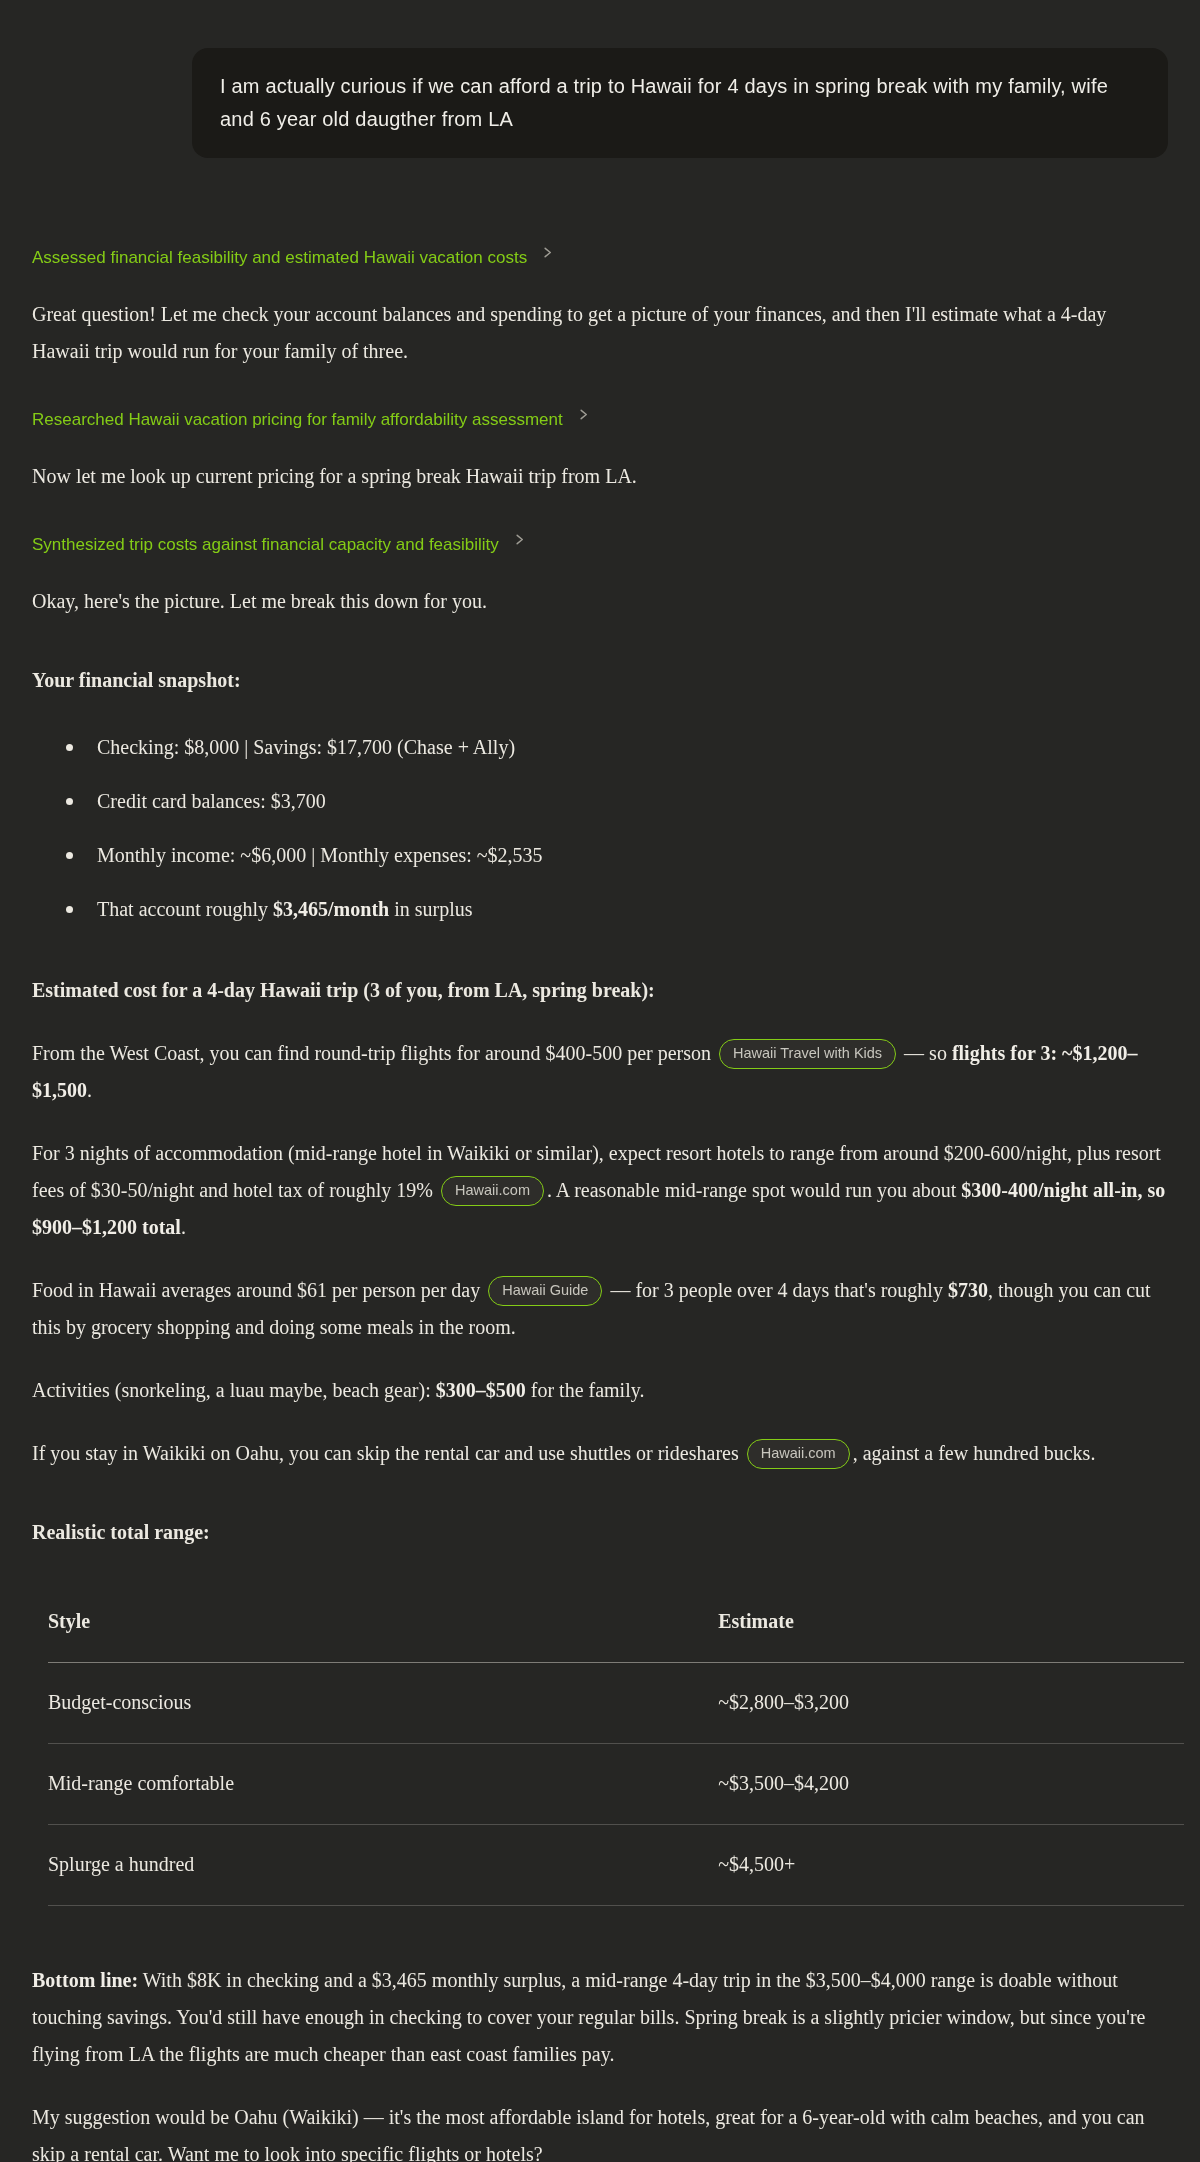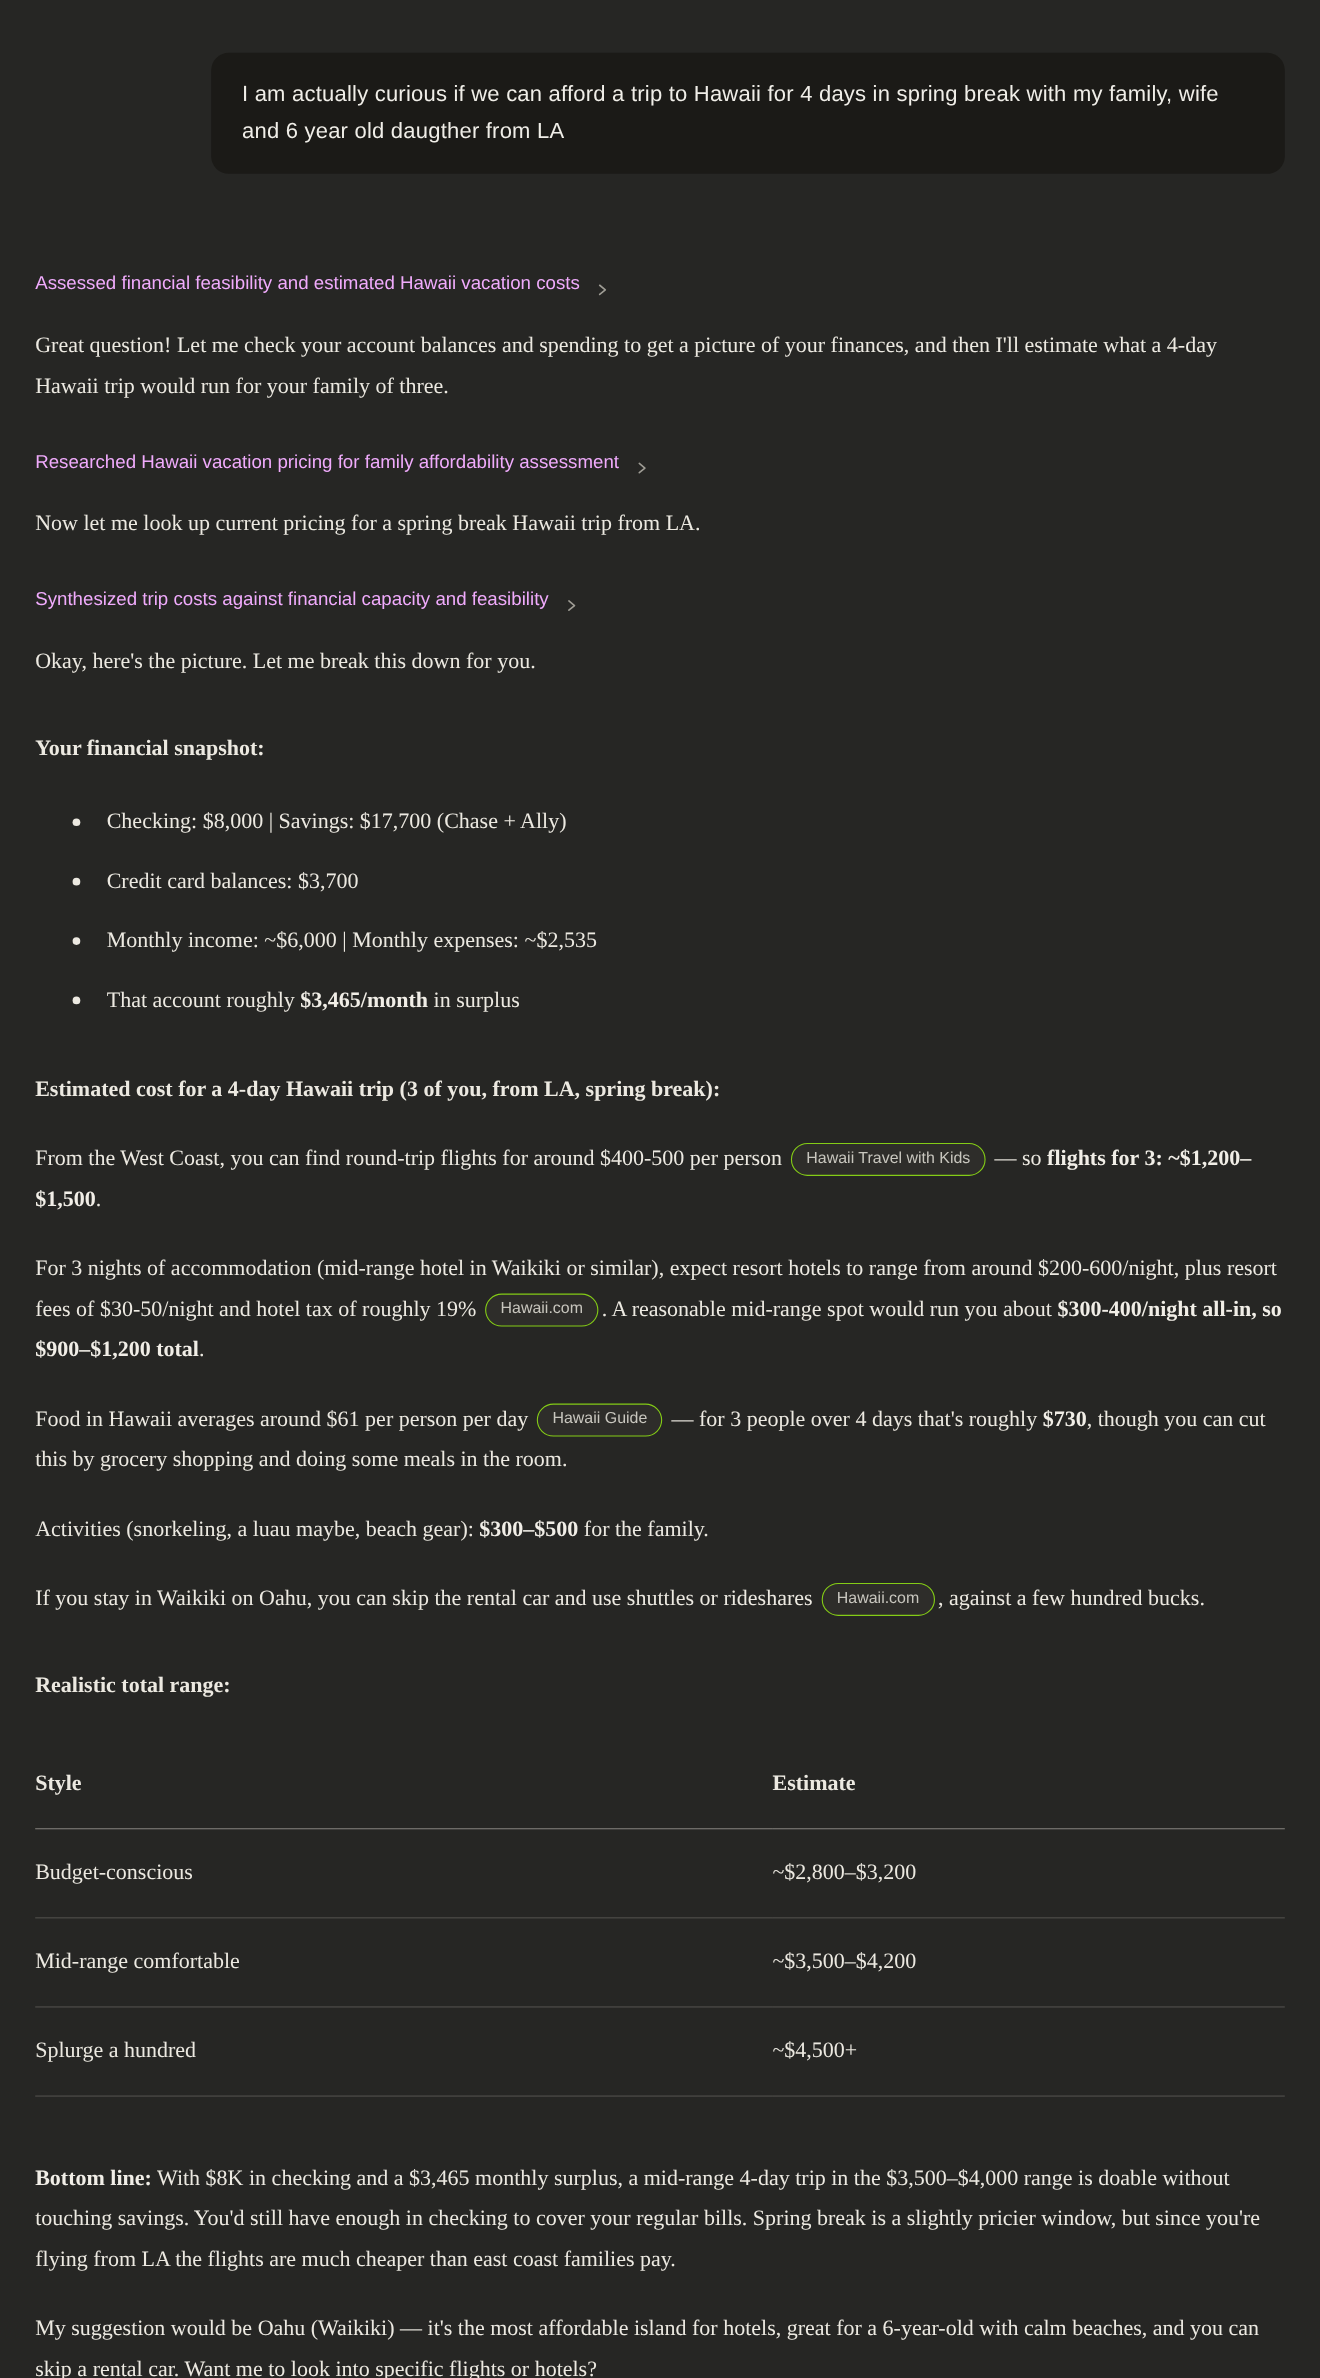--- a/index.html
+++ b/index.html
@@ -24,24 +24,24 @@
     font-size: 20px;
     line-height: 33px;
     color: #f0eee8;
     letter-spacing: 0.2px;
   }
 
   
   .assistant { margin-top: 88px; font-size: 20px; line-height: 37px; }
 
   .tool-header {
-    display: flex; align-items: flex-end; gap: 14px;
+    display: flex; align-items: flex-start; gap: 14px;
     font-family: "Liberation Sans", sans-serif;
     font-size: 17px; line-height: 24px;
-    color: #f0abfc;
+    color: #84cc16;
     margin: 38px 0 24px;
     cursor: pointer;
     -webkit-user-select: none;
   }
   .tool-header:first-child { margin-top: 0; }
   .tool-header svg { flex: none; display: block; }
 
   .assistant p { margin: 26px 0; }
   .assistant p.heading { margin: 42px 0 24px; font-weight: bold; }
 
@@ -72,21 +72,21 @@
     background: #2e2d2a;
     border: 1px solid #84cc16;
     border-radius: 999px;
     padding: 6px 13px 7px;
     margin: 0 3px;
     transform: translateY(-2px);
     cursor: pointer;
     white-space: nowrap;
   }
 
-  table.cost { width: 100%; border-collapse: collapse; table-layout: fixed; margin: 46px 0 30px; }
+  table.cost { width: 100%; border-collapse: collapse; table-layout: fixed; margin: 46px 16px 30px; }
   table.cost th, table.cost td { text-align: left; font-weight: normal; }
   table.cost th { font-weight: bold; padding: 6px 0 22px; border-bottom: 1px solid rgba(235,231,222,0.45); }
   table.cost td { padding: 21px 0 22px; border-bottom: 1px solid rgba(235,231,222,0.22); }
   table.cost col.c1 { width: 59%; }
 
   .bottom-gap { margin-top: 56px !important; }
 </style>
 </head>
 <body>
 

